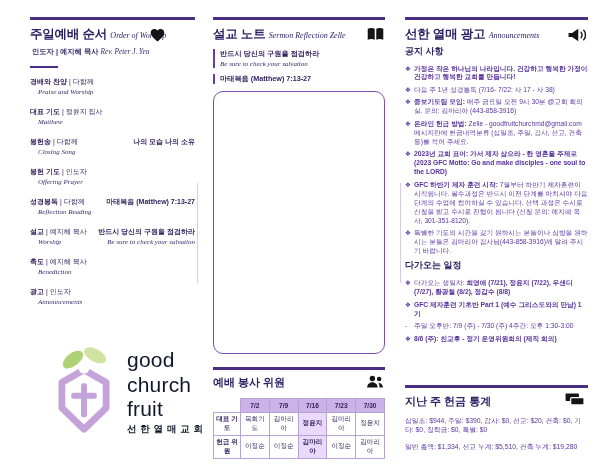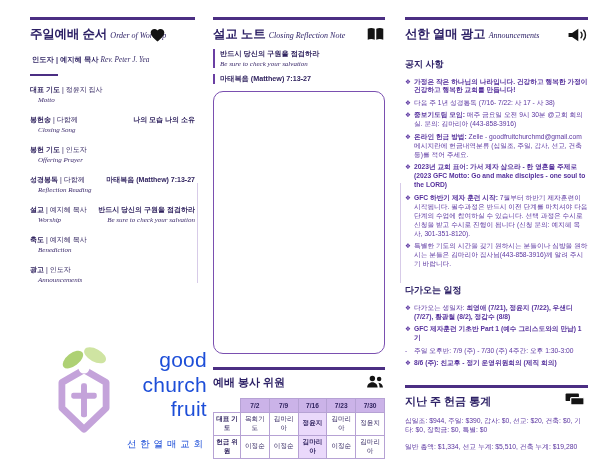--- a/index.html
+++ b/index.html
@@ -13,21 +13,21 @@
   .col3{left:405px;width:183px;}
 
   .rule{height:2.5px;background:#4b2e83;margin-top:17px;margin-bottom:6px;}
   .panel-head{position:relative;min-height:16px;}
   .panel-title{font-size:12.5px;font-weight:800;color:#2d2166;margin:0;letter-spacing:-0.2px;}
   .panel-title em{font-family:"Liberation Serif",serif;font-size:8px;font-weight:400;font-style:italic;color:#2d2166;letter-spacing:0;}
   .head-icon{position:absolute;top:0;}
   .head-icon svg{display:block;}
 
   
-  .leader{font-size:7.3px;font-weight:700;color:#352a68;margin-top:12px;padding-left:2px;}
+  .leader{font-size:7.3px;font-weight:700;color:#352a68;margin-top:4px;padding-left:2px;}
   .leader em{font-family:"Liberation Serif",serif;font-weight:400;font-style:italic;}
   .shortline{width:28px;height:2px;background:#4b2e83;margin:9px 0 9px 0;}
   .witem{display:flex;justify-content:space-between;margin-bottom:10.5px;}
   .wko{font-size:7px;font-weight:700;white-space:nowrap;color:#30235f;}
   .wko span{font-weight:400;}
   .wen{font-family:"Liberation Serif",serif;font-style:italic;font-size:7px;color:#3b2a6b;padding-left:8px;margin-top:1.5px;}
   .wright{text-align:right;}
   .wright div:empty{display:none;}
   .wr-ko{font-size:7px;font-weight:700;white-space:nowrap;color:#30235f;}
   .wr-en{font-family:"Liberation Serif",serif;font-style:italic;font-size:7px;color:#3b2a6b;margin-top:1.5px;}
@@ -42,62 +42,69 @@
   .servants-table{width:100%;border-collapse:collapse;margin-top:7px;font-size:6.6px;color:#30235f;text-align:center;table-layout:fixed;}
   .servants-table th,.servants-table td{border:1px solid #b6a2d4;padding:2px 1px;}
   .servants-table thead th{background:#cbb3e8;font-weight:700;height:9px;}
   .servants-table thead th.corner{background:#ffffff;border-top-color:#ffffff;border-left-color:#ffffff;}
   .servants-table col.lbl{width:27px;}
   .rowlabel{font-weight:700;background:#fff;}
   .servants-table td{height:16px;background:#fff;}
   .servants-table .hl{background:#ead9fb;font-weight:700;}
 
   
-  .sec-head{font-size:9px;font-weight:800;color:#2d2166;margin:15px 0 7px 0;}
+  .sec-head{font-size:9px;font-weight:800;color:#2d2166;margin:2px 0 7px 0;}
   .alist{margin:0;}
   .aitem{display:flex;margin-bottom:3.5px;font-size:6.7px;line-height:1.34;color:#5a34a0;}
   .aitem .bullet{flex:0 0 9px;color:#5a34a0;font-size:6.5px;}
   .aitem b{font-weight:800;color:#55309c;}
   .offering{position:absolute;left:0;top:385px;width:183px;}
   .offering .rule{margin-top:0;}
   .off-line{font-size:6.8px;line-height:1.4;color:#5a34a0;margin-top:6px;}
   .off-line2{font-size:6.8px;color:#5a34a0;margin-top:7px;}
 
   
   .fold{position:absolute;top:183px;height:100px;width:1px;background:#d7cbe8;}
   .fold-left{left:197px;}
   .fold-right{left:400px;}
 
   
   .logo{position:absolute;left:50px;top:343px;display:flex;}
-  .logo-text{margin-left:9px;margin-top:5px;color:#1d4ed8;text-align:right;}
+  .logo-text{margin-left:9px;margin-top:5px;color:#0f172a;}
   .logo-line{font-size:21px;line-height:24.5px;font-weight:500;letter-spacing:0.2px;}
-  .logo-ko{font-size:9.5px;letter-spacing:3.8px;margin-top:16px;font-weight:400;}
+  .logo-ko{font-size:9.5px;letter-spacing:3.8px;margin-top:1px;font-weight:700;}
 </style>
 </head>
 <body>
 
 <section class="col col1">
   <div class="rule"></div>
   <div class="panel-head">
     <h1 class="panel-title"><span>주일예배 순서</span> <em>Order of Worship</em></h1>
     <span class="head-icon" style="right:29px;top:1px;">
       <svg width="17" height="15" viewBox="0 0 24 22">
           <path fill="#141414" d="M12 21.35l-1.45-1.32C5.4 15.36 2 12.28 2 8.5 2 5.42 4.42 3 7.5 3c1.74 0 3.41.81 4.5 2.09C13.09 3.81 14.76 3 16.5 3 19.58 3 22 5.42 22 8.5c0 3.78-3.4 6.86-8.55 11.54L12 21.35z"></path>
         </svg>
     </span>
   </div>
   <div class="leader"><span>인도자 | 예지혜 목사</span> <em>Rev. Peter J. Yea</em></div>
   <div class="shortline"></div>
 
+  <div class="witem">
+    <div class="wleft">
+      <div class="wko"><b>경배와 찬양</b> <span>| 다함께</span></div>
+      <div class="wen">Praise and Worship</div>
+    </div>
+    <div class="wright"></div>
+  </div>
 
   <div class="witem">
     <div class="wleft">
       <div class="wko"><b>대표 기도</b> <span>| 정윤지 집사</span></div>
-      <div class="wen">Motto</div>
+      <div class="wen">Matthew</div>
     </div>
     <div class="wright"></div>
   </div>
 
   <div class="witem">
     <div class="wleft">
       <div class="wko"><b>봉헌송</b> <span>| 다함께</span></div>
       <div class="wen">Closing Song</div>
     </div>
     <div class="wright">
@@ -148,21 +155,21 @@
       <div class="wko"><b>광고</b> <span>| 인도자</span></div>
       <div class="wen">Announcements</div>
     </div>
     <div class="wright"></div>
   </div>
 </section>
 
 <section class="col col2">
   <div class="rule"></div>
   <div class="panel-head">
-    <h1 class="panel-title"><span>설교 노트</span> <em>Closing Reflection Note</em></h1>
+    <h1 class="panel-title"><span>설교 노트</span> <em>Sermon Reflection Zelle</em></h1>
     <span class="head-icon" style="right:0;top:1px;">
       <svg width="19" height="14" viewBox="0 0 24 18">
           <path fill="#141414" d="M2 2.2C4.8.8 8.2.8 11 2.2v14.2c-2.8-1.4-6.2-1.4-9 0V2.2z"></path>
           <path fill="#141414" d="M13 2.2c2.8-1.4 6.2-1.4 9 0v14.2c-2.8-1.4-6.2-1.4-9 0V2.2z"></path>
         </svg>
     </span>
   </div>
 
   <div class="quote">
     <div class="q-ko">반드시 당신의 구원을 점검하라</div>

